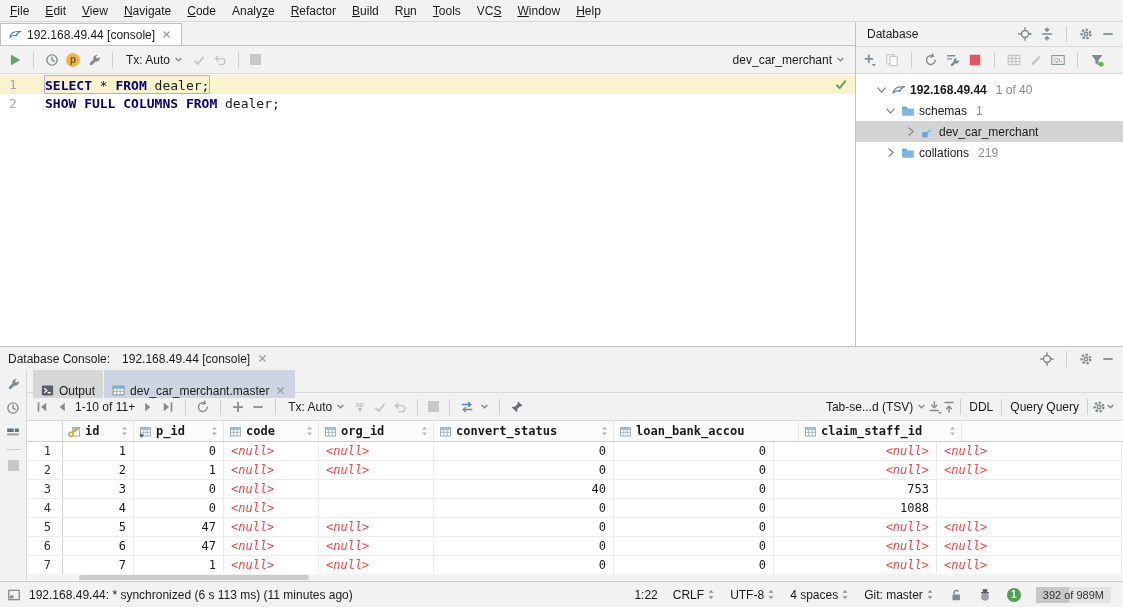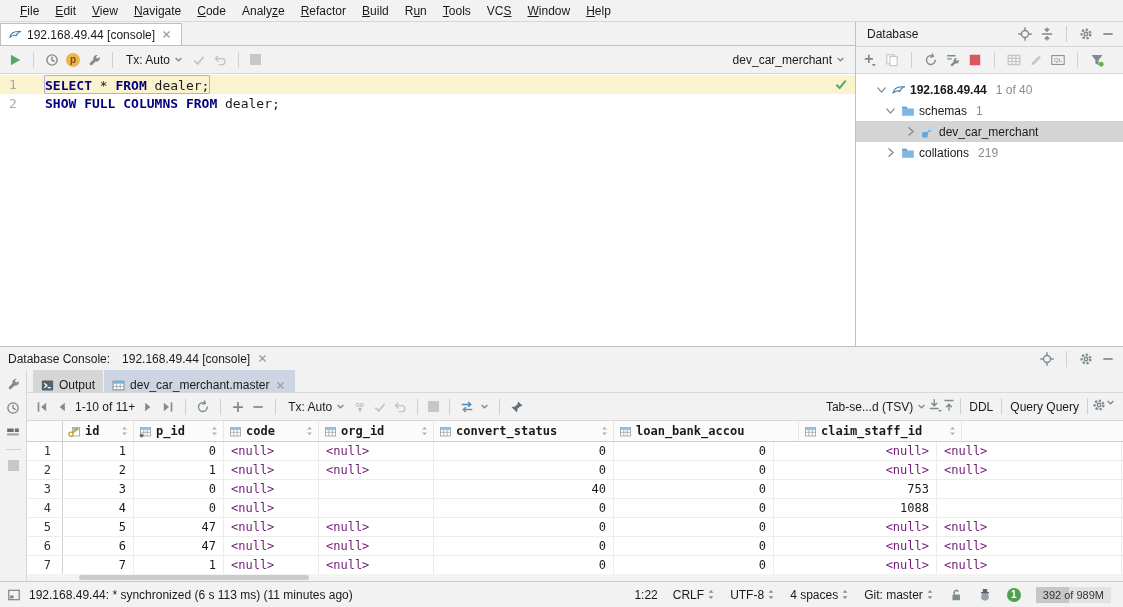--- a/index.html
+++ b/index.html
@@ -7,21 +7,21 @@
   body{width:1123px;height:607px;overflow:hidden;background:#f2f2f2;color:#1a1a1a;
        font:12px "Liberation Sans",sans-serif;-webkit-font-smoothing:antialiased}
   .app{display:flex;flex-direction:column;width:1123px;height:607px}
   .icon{display:inline-flex;width:14px;height:14px;align-items:center;justify-content:center;flex:0 0 auto}
   .icon svg{width:100%;height:100%}
   .icon12{width:13px;height:13px}
   .sep{width:1px;height:16px;background:#cfcfcf;margin:0 4px;flex:0 0 1px}
   u{text-decoration:underline}
 
   
-  .menubar{height:22px;flex:0 0 22px;display:flex;align-items:center;padding-left:12px;border-bottom:1px solid #d8d8d8;background:#f2f2f2}
+  .menubar{height:22px;flex:0 0 22px;display:flex;align-items:center;padding-left:2px;border-bottom:1px solid #d8d8d8;background:#f2f2f2}
   .menu-item{padding:3px 8px;cursor:default}
 
   
   .main{flex:1 1 auto;display:flex;min-height:0}
   .editor-pane{flex:1 1 auto;min-width:0;display:flex;flex-direction:column;background:#fff}
   .tabbar{height:24px;flex:0 0 24px;background:#f2f2f2;border-bottom:1px solid #c0c0c0;display:flex;align-items:flex-end}
   .etab{height:22px;margin-left:0;background:#fff;border:1px solid #c0c0c0;border-bottom:none;display:flex;align-items:center;gap:5px;padding:0 8px}
   .toolbar{height:28px;flex:0 0 28px;background:#f2f2f2;border-bottom:1px solid #d8d8d8;display:flex;align-items:center;padding:0 8px;gap:7px}
   .combo{display:flex;align-items:center;gap:4px;padding:1px 2px}
   .right-combo{margin-left:auto}
@@ -51,35 +51,35 @@
   
   .bottom{flex:0 0 235px;border-top:1px solid #c0c0c0;background:#f2f2f2;display:flex;flex-direction:column}
   .bp-header{height:23px;flex:0 0 23px;display:flex;align-items:center;padding:0 8px;gap:6px}
   .bp-tab{display:flex;align-items:center;gap:6px;padding:2px 6px}
   .bp-right{margin-left:auto;display:flex;align-items:center;gap:8px}
   .bp-body{flex:1 1 auto;display:flex;min-height:0}
   .left-strip{flex:0 0 27px;border-right:1px solid #d8d8d8;display:flex;flex-direction:column;align-items:center;padding-top:7px;gap:10px}
   .strip-div{width:15px;height:1px;background:#cfcfcf}
   .bp-content{flex:1 1 auto;display:flex;flex-direction:column;min-width:0}
   .tool-tabs{height:23px;flex:0 0 23px;display:flex;align-items:stretch;padding-left:6px;border-bottom:1px solid #d8d8d8;background:#f2f2f2}
-  .ttab{display:flex;align-items:flex-end;gap:5px;padding:0 8px;background:#d6d6d6;margin-right:1px}
+  .ttab{display:flex;align-items:flex-start;gap:5px;padding:14px 8px;background:#d6d6d6;margin-right:1px}
   .ttab.sel{background:#ccd5e1}
   .grid-toolbar{height:28px;flex:0 0 28px;display:flex;align-items:center;padding:0 8px;gap:6px;border-bottom:1px solid #d8d8d8}
-  .gt-right{margin-left:auto;display:flex;}
+  .gt-right{margin-left:auto;display:flex;align-items:center;}
   .btn-label{padding:2px 4px}
 
   
   .grid{flex:1 1 auto;background:#fff;font:12px "DejaVu Sans Mono",monospace;position:relative;overflow:hidden}
   .g-header{display:flex;height:21px;background:#fbfbfb;border-bottom:1px solid #cfcfcf;font-weight:bold}
   .g-hcell{display:flex;align-items:center;gap:4px;padding:0 5px;border-right:1px solid #e6e6e6;overflow:hidden;white-space:nowrap}
   .g-hspacer{flex:1 1 auto}
   .g-row{display:flex;height:19px;line-height:18px;border-bottom:1px solid #ededed}
   .g-cell{padding:0 7px;border-right:1px solid #ededed;overflow:hidden;white-space:pre}
   .g-rownum{border-right:1px solid #d2d2d2;text-align:right;padding-right:11px;color:#333}
-  .null{color:#701a75;}
+  .null{color:#ef4444;font-style:italic}
   .ar{text-align:right}.al{text-align:left}
   .hscroll{position:absolute;left:0;right:0;bottom:0;height:7px;background:#f3f3f3}
   .hthumb{position:absolute;left:52px;top:1px;width:230px;height:5px;background:#cbcbcb;border-radius:3px}
 
   
   .status{flex:0 0 26px;border-top:1px solid #c9c9c9;display:flex;align-items:center;gap:8px;padding:0 12px 0 7px;background:#f2f2f2;font-size:12px}
   .st-right{margin-left:auto;display:flex;align-items:center;gap:15px}
   .st-item{display:flex;align-items:center;gap:3px}
   .notif-badge{width:14px;height:14px;border-radius:50%;background:#4EA24E;color:#fff;font-size:10px;font-weight:bold;display:inline-flex;align-items:center;justify-content:center}
   .memory{background:linear-gradient(to right,#c6c6c6 44%,#e2e2e2 44%);padding:2px 7px;font-size:11px;color:#333}

